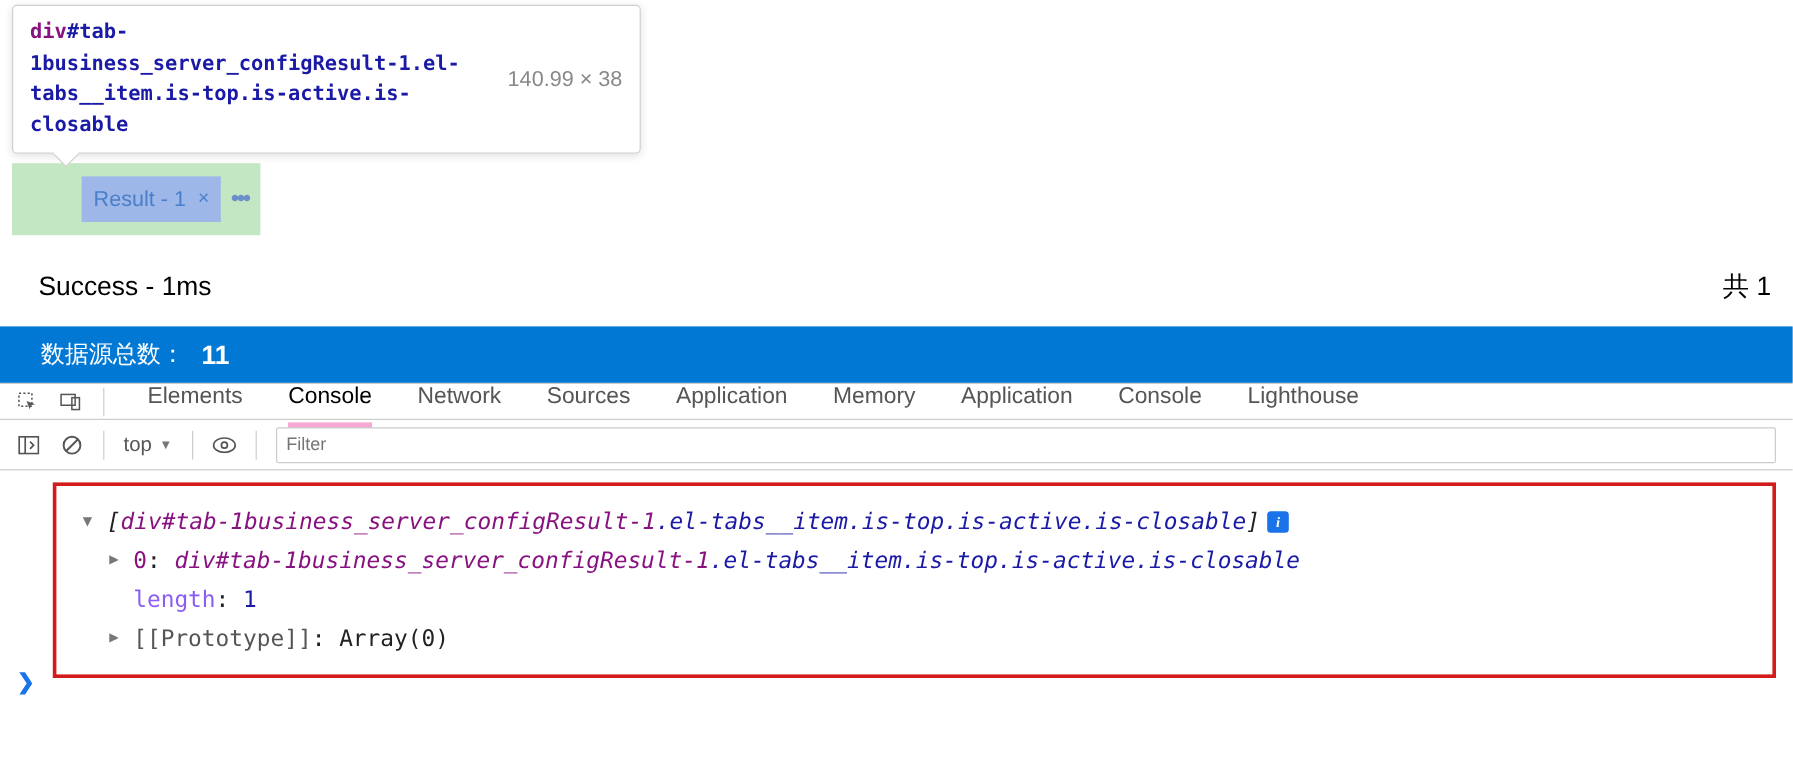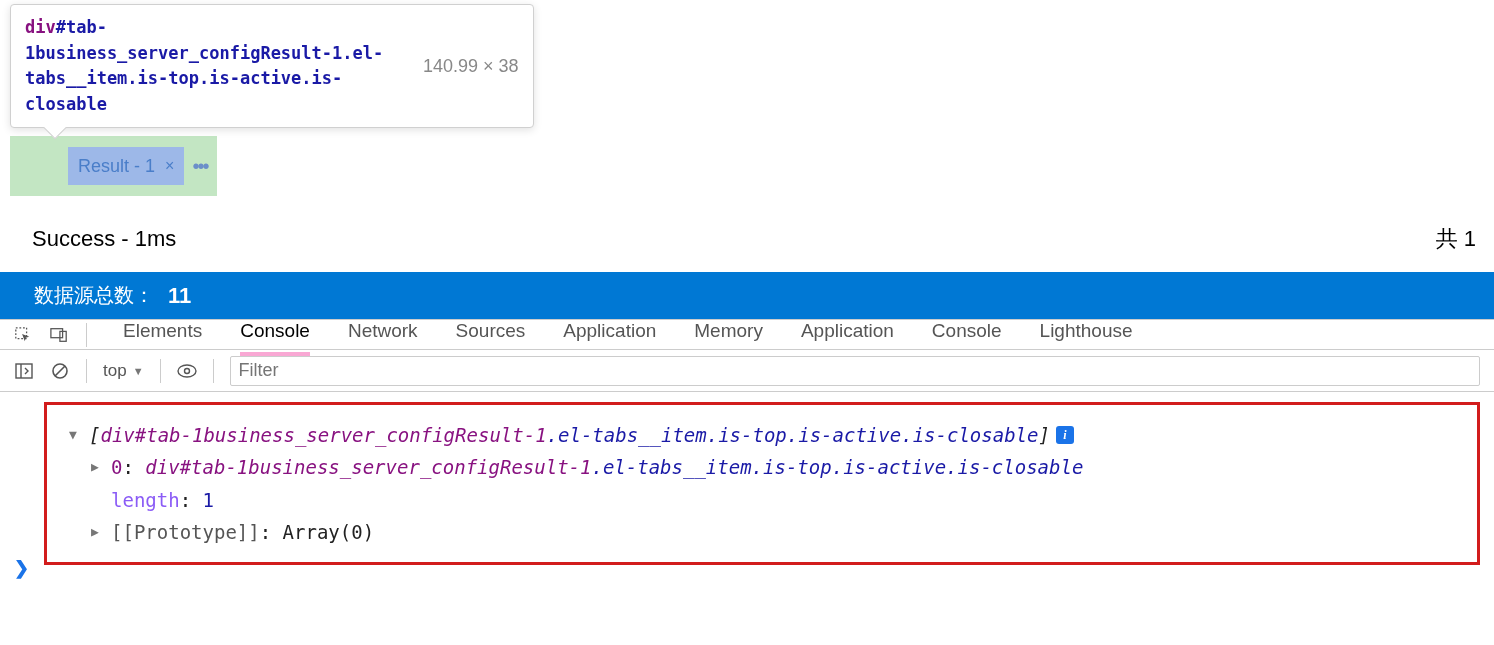--- a/index.html
+++ b/index.html
@@ -88,21 +88,21 @@
     
     .console-toolbar {
       display: flex; align-items: center; height: 42px;
       border-bottom: 1px solid #ccc; padding: 0 14px; gap: 16px;
       font-size: 17px; color: #555;
     }
     .console-toolbar .divider { width: 1px; height: 24px; background: #ccc; }
     .ct-icon { width: 20px; height: 20px; display: flex; align-items: center; justify-content: center; }
     .context-select { display: flex; align-items: center; gap: 6px; }
     .context-select .caret { font-size: 11px; color: #777; }
-    .filter-input { border: 1px solid #ccc; border-radius: 2px; padding: 4px 8px; font-size: 18px; color: #999; flex: 1; height: 30px; outline: none; }
+    .filter-input { border: 1px solid #ccc; border-radius: 2px; padding: 4px 8px; font-size: 15px; color: #999; flex: 1; height: 30px; outline: none; }
     
     
     .console-body { padding: 10px 14px 10px 34px; position: relative; }
     .red-box { border: 3px solid #d21c1c; padding: 14px 20px 14px 22px; margin-bottom: 6px; margin-left: 10px; }
     .console-line { font-family: "SF Mono", Menlo, Consolas, monospace; font-size: 19px; line-height: 1.7; white-space: nowrap; display: flex; align-items: center; gap: 6px; }
     .disclosure { color: #777; font-size: 13px; width: 14px; display: inline-block; }
     .disclosure.open { transform: none; }
     .indent1 { padding-left: 22px; }
     .bracket { color: #222; font-style: italic; }
     .sel-tag { color: #881280; font-style: italic; }

